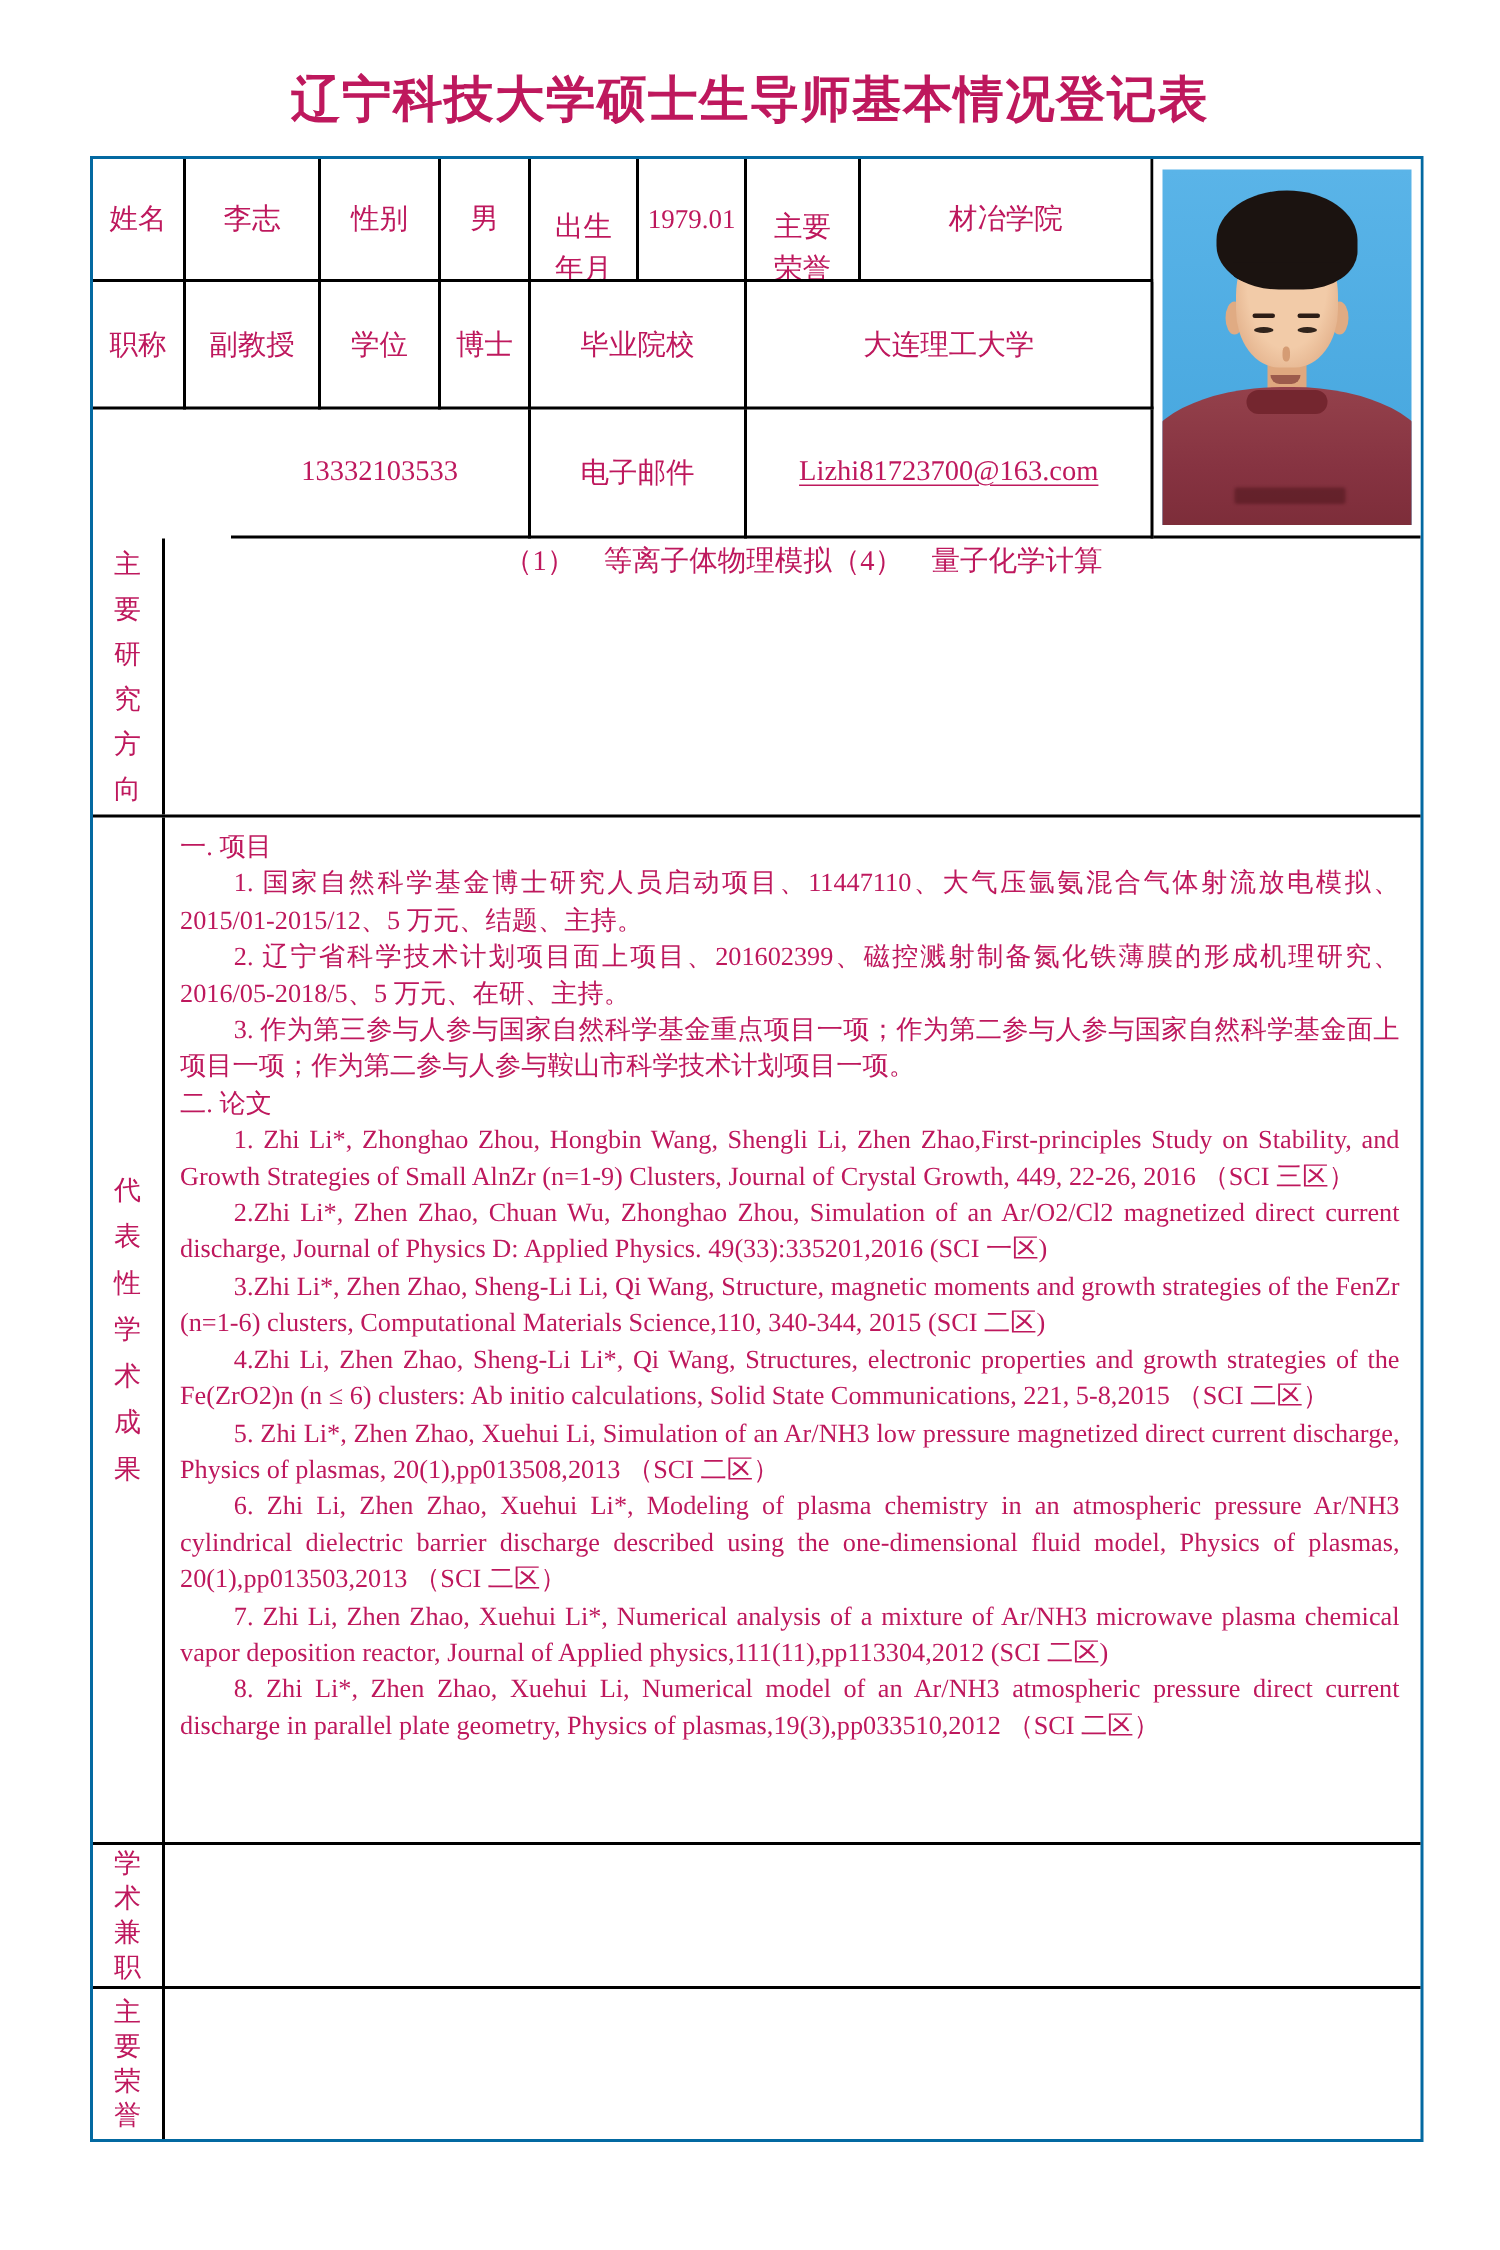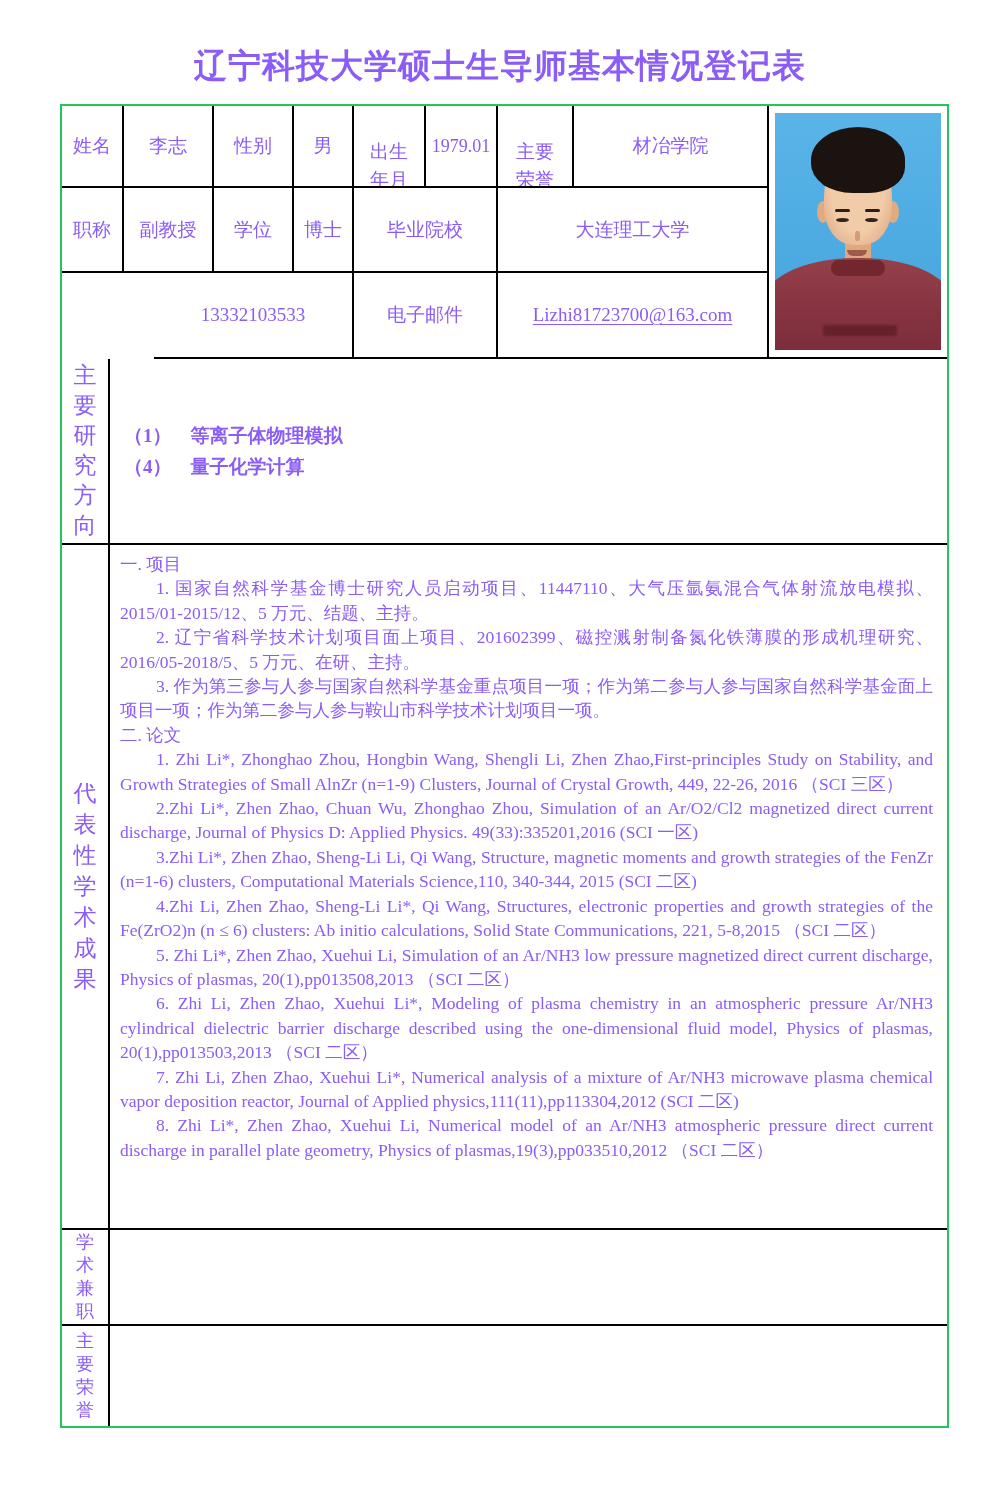--- a/index.html
+++ b/index.html
@@ -1,26 +1,26 @@
 <!DOCTYPE html>
 <html lang="zh"><head>
 <meta charset="utf-8">
 <style>
   html,body{margin:0;padding:0;background:#ffffff;}
   .page{
     position:relative;width:1000px;height:1500px;margin:0 auto;background:#ffffff;
-    font-family:"Liberation Serif","DejaVu Serif",serif;color:#8b5cf6;
+    font-family:"Liberation Serif","DejaVu Serif",serif;color:#be185d;
   }
   .title{
     position:absolute;top:44px;left:0;right:0;text-align:center;
     font-size:33px;font-weight:700;letter-spacing:1px;margin:0;
   }
   .form{
     position:absolute;top:104px;left:60px;width:889px;
-    border:2px solid #22c55e;box-sizing:border-box;background:#fff;
+    border:2px solid #0369a1;box-sizing:border-box;background:#fff;
   }
   
   .sec1{
     display:grid;
     grid-template-columns:62px 30px 60px 80px 60px 72px 72px 76px 195px 1fr;
     grid-template-rows:82px 85px 86px;
   }
   .c{
     border-right:2px solid #000;border-bottom:2px solid #000;
     display:flex;align-items:center;justify-content:center;
@@ -30,28 +30,28 @@
   .wrap2{display:block;width:42px;word-break:break-all;line-height:28px;text-align:center;margin-top:39px;}
   .birthv{display:block;width:69px;word-break:break-all;line-height:28px;text-align:center;font-size:18px;}
   .email-val{text-decoration:underline;text-underline-offset:3px;}
   
   .sec{display:grid;grid-template-columns:48px 1fr;box-sizing:border-box;border-bottom:2px solid #000;}
   .sec.last{border-bottom:none;}
   .vcell{
     border-right:2px solid #000;display:flex;align-items:center;justify-content:center;
     box-sizing:border-box;
   }
-  .vlabel{display:block;width:1.08em;word-break:break-all;text-align:center;font-size:23px;}
+  .vlabel{display:block;width:1.08em;word-break:break-all;text-align:center;font-size:18px;}
   .lh30{line-height:30px;}
   .lh31{line-height:31px;}
   .lh23{line-height:23px;font-size:18px;}
   .content{box-sizing:border-box;}
   .content.research{
-    display:flex;flex-direction:column;justify-content:center;
-    padding-left:14px;font-size:19px;font-weight:bold;
+    display:flex;flex-direction:row;justify-content:center;
+    padding-left:14px;font-size:19px;
   }
   .ritem{margin:0;line-height:31px;}
   .content.ach{
     padding:7px 14px 0 10px;font-size:17.5px;line-height:24.4px;
     text-align:justify;text-justify:inter-ideograph;
   }
   .para{margin:0;}
   .indent{text-indent:2.05em;}
   
   .photo-cell{padding:0;background:#fff;}

